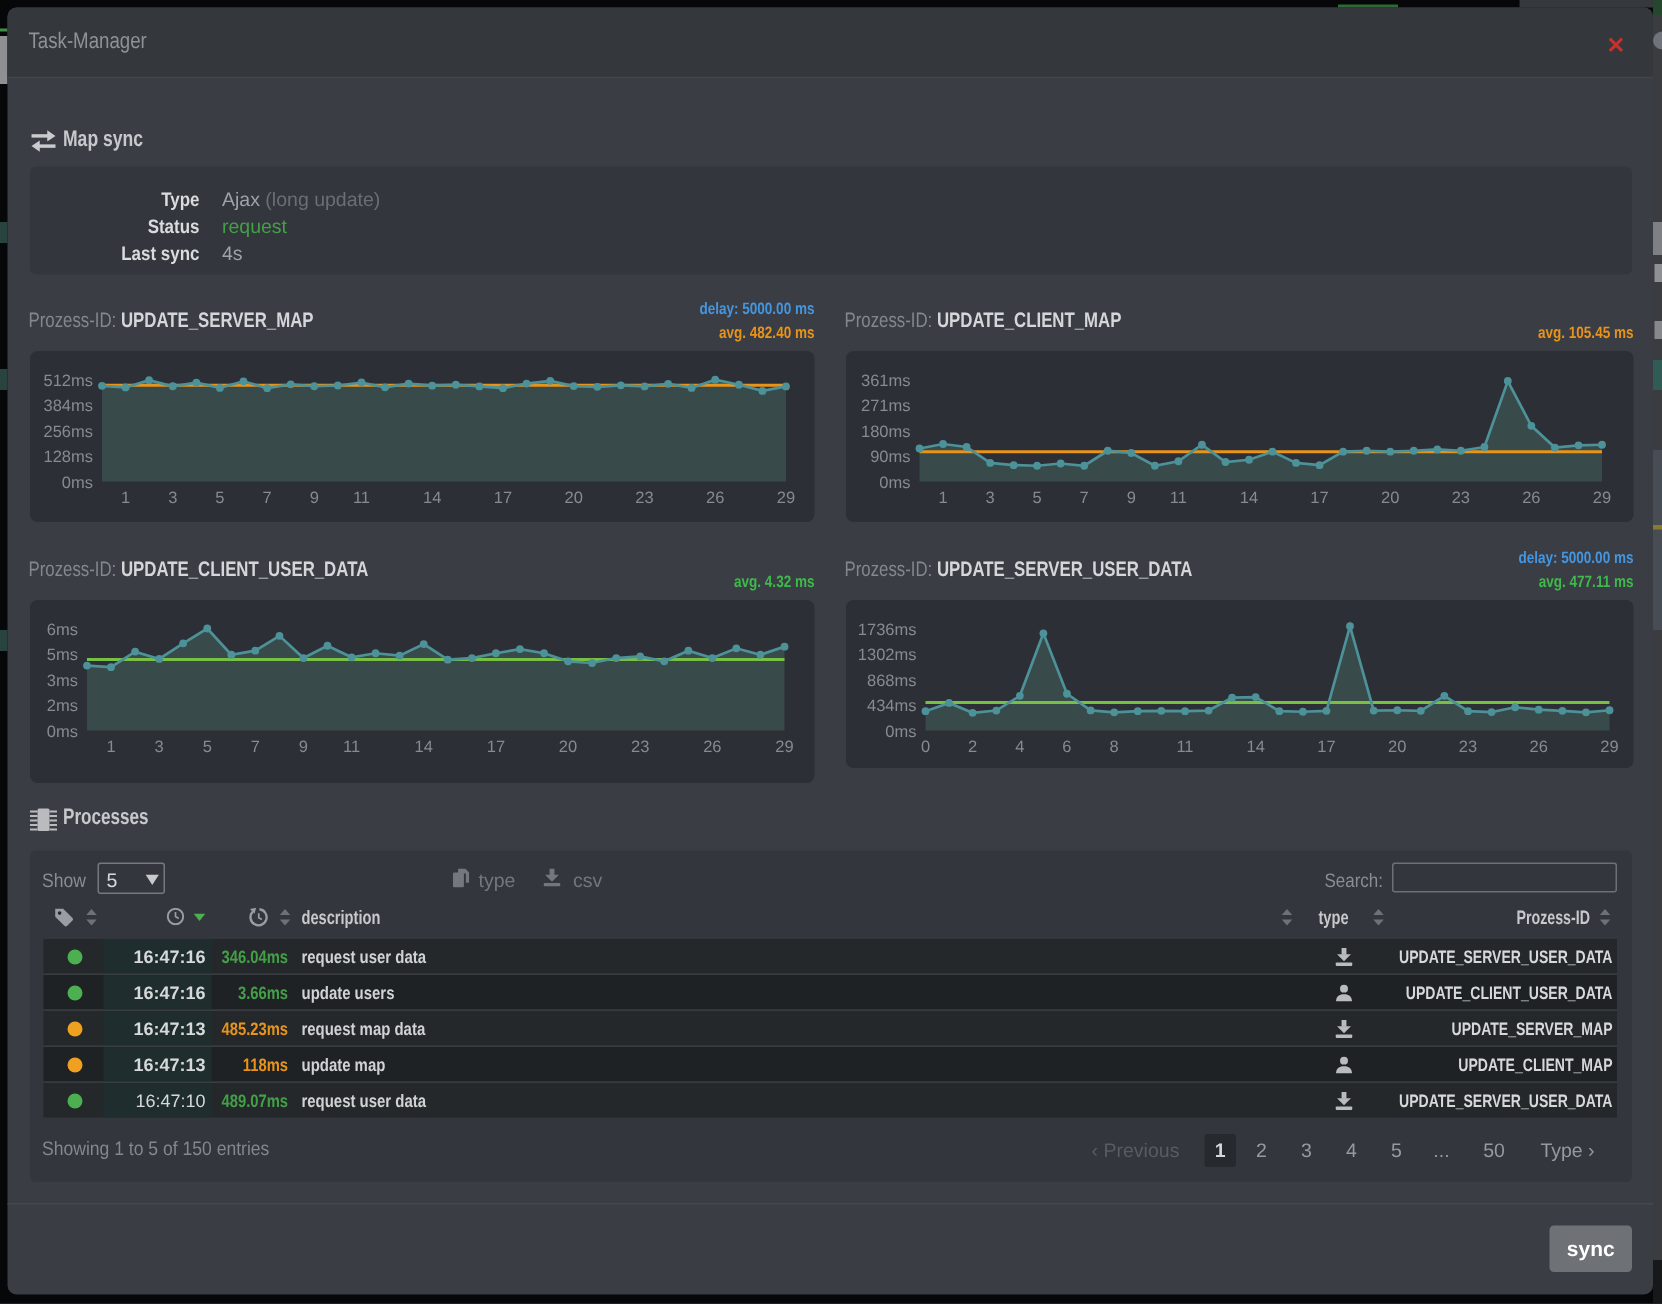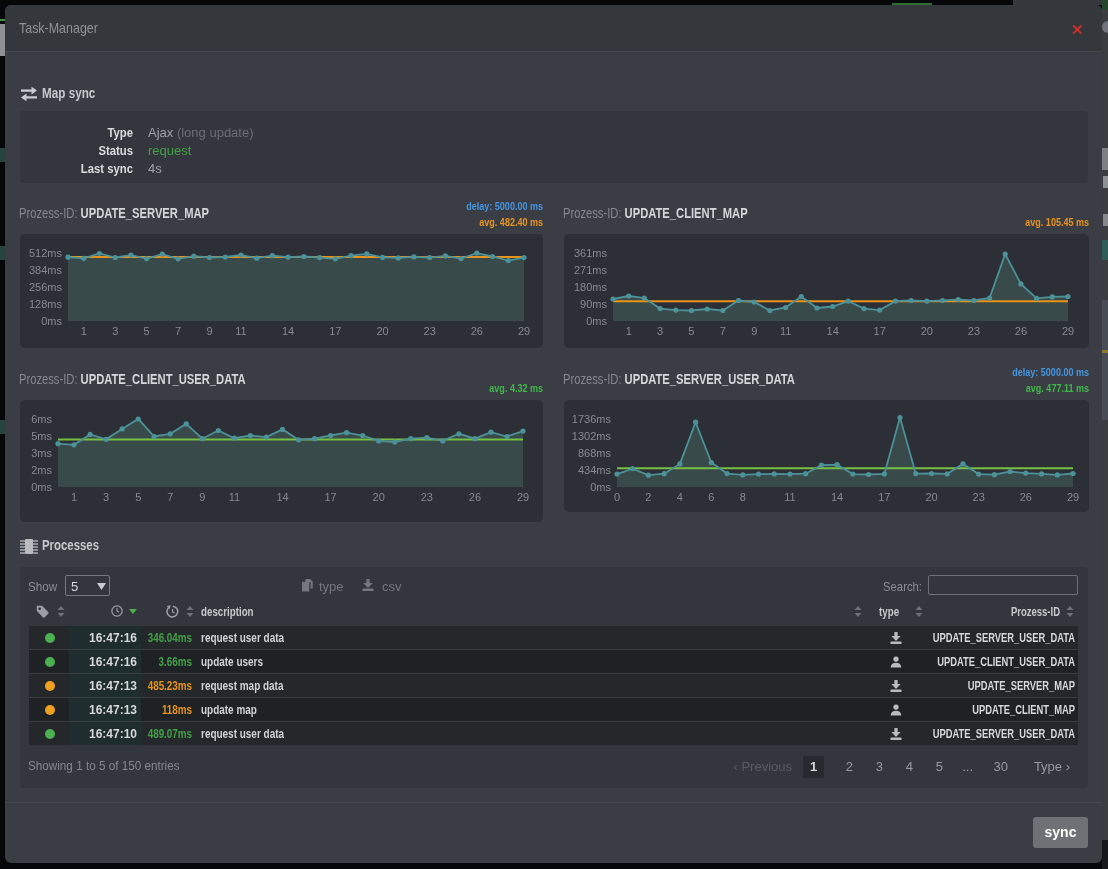--- a/index.html
+++ b/index.html
@@ -1,18 +1,18 @@
 <!DOCTYPE html>
 <html><head><meta charset="utf-8">
 <style>
 * { margin:0; padding:0; box-sizing:border-box; }
 body { width:1108px; height:869px; background:#060708; font-family:"Liberation Sans", sans-serif; overflow:hidden; position:relative; }
 .abs { position:absolute; }
 .tc { position:absolute; font-size:12px; }
-.pg { position:absolute; top:759px; font-size:13px; text-align:right; }
+.pg { position:absolute; top:759px; font-size:13px; text-align:center; }
 .ct { position:absolute; font-size:14px; color:#84878c; transform:scaleX(.80); transform-origin:0 50%; white-space:nowrap; }
 .ct b { color:#d5d6d9; }
 .meta { position:absolute; font-size:11px; font-weight:bold; text-align:right; transform:scaleX(.82); transform-origin:100% 50%; }
 .sl83 { transform:scaleX(.83); transform-origin:0 50%; }
 .sl90 { transform:scaleX(.90); transform-origin:0 50%; }
 .sr78 { transform:scaleX(.78); transform-origin:100% 50%; }
 .sr82 { transform:scaleX(.82); transform-origin:100% 50%; }
 .sr87 { transform:scaleX(.87); transform-origin:100% 50%; }
 .hdr { position:absolute; font-size:13px; font-weight:bold; color:#c7c9cc; transform:scaleX(.75); transform-origin:0 50%; }
 </style></head>
@@ -424,37 +424,37 @@
     <g fill="#b9bbbe">
       <circle cx="7" cy="3.6" r="3.1"></circle>
       <path d="M0.8 13.5 C0.8 9.8 3.2 7.9 7 7.9 C10.8 7.9 13.2 9.8 13.2 13.5 Z"></path>
     </g>
   </svg>
 <div class="tc sr78" style="left:800px;top:703px;width:275px;text-align:right;font-weight:bold;color:#d6d8da">UPDATE_CLIENT_MAP</div>
 <div style="position:absolute;left:29px;top:721px;width:1049px;height:1px;background:#383b40"></div>
 <div style="position:absolute;left:29px;top:722px;width:1049px;height:23px;background:#25282b"></div>
 <div style="position:absolute;left:69px;top:722px;width:72px;height:23px;background:#1f2d2f"></div>
 <div style="position:absolute;left:45px;top:729px;width:10px;height:10px;border-radius:50%;background:#4caf50"></div>
-<div class="tc" style="left:0px;top:727px;width:137px;text-align:right;font-weight:bold;color:#d6d8da">16:47:10</div>
+<div class="tc" style="left:0px;top:727px;width:137px;text-align:right;font-weight:normal;color:#d6d8da">16:47:10</div>
 <div class="tc sr82" style="left:0px;top:727px;width:192px;text-align:right;font-weight:bold;color:#43a047">489.07ms</div>
 <div class="tc sl83" style="left:201px;top:727px;color:#d0d2d4;font-weight:bold">request user data</div>
 <svg width="12" height="12" viewBox="0 0 14 14" style="position:absolute;left:890px;top:728px">
     <g fill="#b9bbbe">
       <rect x="5.1" y="0" width="3.8" height="5.2"></rect>
       <path d="M1.6 4.8 L12.4 4.8 L7 10.4 Z"></path>
       <rect x="0.6" y="11.2" width="12.8" height="2.8" rx="0.6"></rect>
     </g>
   </svg>
 <div class="tc sr78" style="left:800px;top:727px;width:275px;text-align:right;font-weight:bold;color:#d6d8da">UPDATE_SERVER_USER_DATA</div>
 
 <div class="abs sl90" style="left:28px;top:758px;font-size:13px;color:#84878c">Showing 1 to 5 of 150 entries</div>
 <div class="pg" style="left:722px;width:70px;color:#595c61">‹ Previous</div>
 <div style="position:absolute;left:803px;top:756px;width:21px;height:22px;background:#26292d;border-radius:2px;color:#d5d6d8;font-size:13px;text-align:center;line-height:22px;font-weight:bold">1</div>
 <div class="pg" style="left:829px;width:24px;color:#96999d">2</div>
 <div class="pg" style="left:859px;width:24px;color:#96999d">3</div>
 <div class="pg" style="left:889px;width:24px;color:#96999d">4</div>
 <div class="pg" style="left:919px;width:24px;color:#96999d">5</div>
 <div class="pg" style="left:949px;width:24px;color:#96999d">...</div>
-<div class="pg" style="left:984px;width:24px;color:#96999d">30</div>
+<div class="pg" style="left:984px;width:24px;color:#96999d">50</div>
 <div class="pg" style="left:1020px;width:50px;color:#96999d">Type ›</div>
 
 <div class="abs" style="left:5px;top:802px;width:1097px;height:1px;background:#45484e"></div>
 <div class="abs" style="left:1033px;top:817px;width:55px;height:31px;background:#6e7277;border-radius:3px;color:#ffffff;font-weight:bold;font-size:14px;text-align:center;line-height:31px">sync</div>
 
 </body></html>

